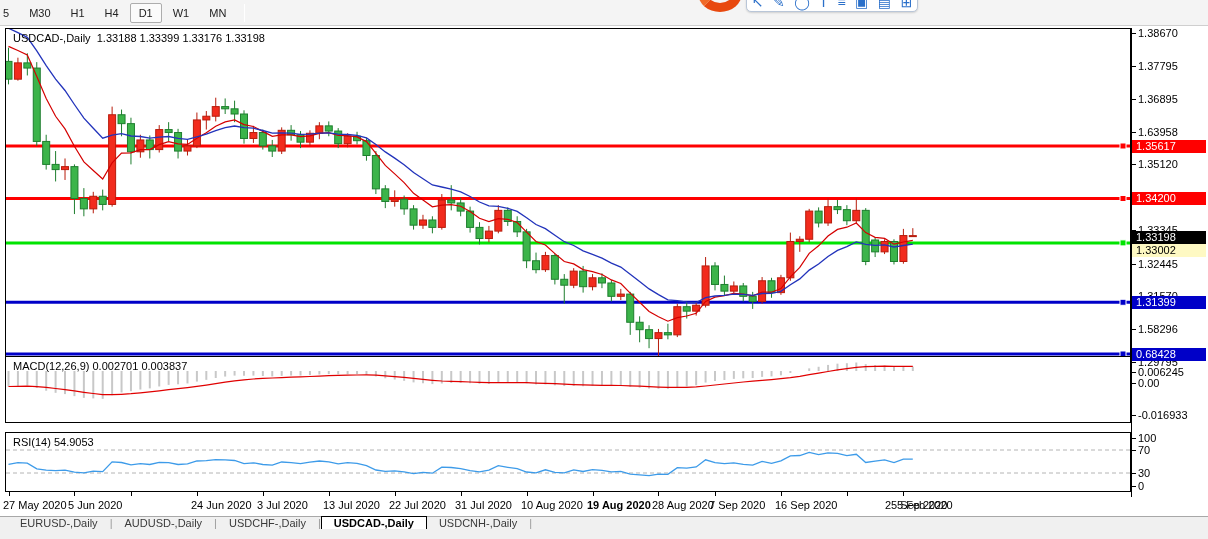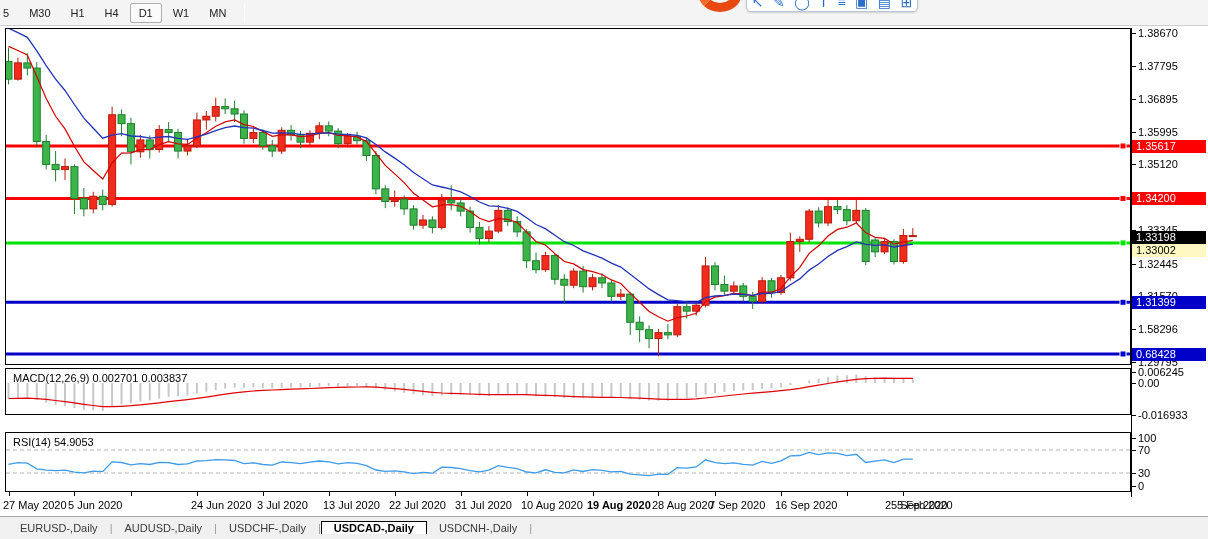--- a/index.html
+++ b/index.html
@@ -37,40 +37,40 @@
     box-shadow:0 1px 2px rgba(0,0,0,0.15);
     display:flex; align-items:flex-end; justify-content:space-around;
     overflow:hidden;
   }
   .overlay-pill span {
     color:#2a6fc9; font-size:14px; line-height:30px; height:24px; overflow:hidden;
   }
   
   .panel { position:absolute; left:5px; width:1126px; background:#fff; border:1px solid #000; }
   #main-panel  { top:28px;  height:337px; }
-  #macd-panel  { top:368px; height:47px; }
+  #macd-panel  { top:356px; height:67px; }
   #rsi-panel   { top:432px; height:60px; }
   .panel svg { position:absolute; left:0; top:0; }
   .panel-label { position:absolute; left:7px; top:3px; color:#000; white-space:pre; z-index:5; }
   
   .vaxis { position:absolute; left:1131px; top:28px; width:1px; height:469px; background:#000; }
   .tick-label { position:absolute; left:1138px; width:68px; color:#000; line-height:11px; }
   .tick-dash  { position:absolute; left:1131px; width:5px; height:1px; background:#000; }
   .price-badge {
     position:absolute; left:1132px; width:74px; height:13px; line-height:13px;
     padding-left:4px; font-size:11px; z-index:10;
   }
   
   .date-tick  { position:absolute; width:1px; height:4px; background:#000; top:492px; }
   .date-label { position:absolute; top:499px; color:#000; white-space:nowrap; }
   
   .tab-bar {
     position:absolute; left:0; top:516px; width:1208px; height:23px;
     background:#f0f0f0; border-top:1px solid #a8a8a8;
-    display:flex; align-items:center; padding-left:8px;
+    display:flex; align-items:flex-start; padding-left:8px;
   }
   .tab {
     display:flex; align-items:center; padding:0 12px; color:#3a3a3a; cursor:default;
   }
   .tab.active {
     background:#ffffff; border:1px solid #000; border-bottom:none;
     font-weight:bold; color:#000; margin-top:-1px;
   }
   .tab-sep { display:flex; align-items:center; color:#999; }
 </style>
@@ -98,20 +98,21 @@
       <span>◯</span>
       <span>T</span>
       <span>≡</span>
       <span>▣</span>
       <span>▤</span>
       <span>⊞</span>
     </div>
 </div>
 
 <div class="panel" id="main-panel">
+  <div class="panel-label"><span>USDCAD-,Daily</span>  <span>1.33188 1.33399 1.33176 1.33198</span></div>
   <svg id="main-svg" width="1124" height="335">
       <line x1="0" y1="116.98579199999953" x2="1124" y2="116.98579199999953" stroke="#ff0000" stroke-width="3"></line>
       <rect x="1114" y="113.98579199999953" width="6" height="6" fill="#ff0000" stroke="#fff" stroke-width="1"></rect>
       <line x1="0" y1="169.4941439999996" x2="1124" y2="169.4941439999996" stroke="#ff0000" stroke-width="3"></line>
       <rect x="1114" y="166.4941439999996" width="6" height="6" fill="#ff0000" stroke="#fff" stroke-width="1"></rect>
       <line x1="0" y1="213.88723199999998" x2="1124" y2="213.88723199999998" stroke="#00e400" stroke-width="3"></line>
       <rect x="1114" y="210.88723199999998" width="6" height="6" fill="#00e400" stroke="#fff" stroke-width="1"></rect>
       <line x1="0" y1="273.28799999999995" x2="1124" y2="273.28799999999995" stroke="#0000c8" stroke-width="3"></line>
       <rect x="1114" y="270.28799999999995" width="6" height="6" fill="#0000c8" stroke="#fff" stroke-width="1"></rect>
       <line x1="0" y1="324.9811199999996" x2="1124" y2="324.9811199999996" stroke="#0000c8" stroke-width="3"></line>
@@ -624,21 +625,21 @@
 
 <div class="vaxis"></div>
 <div id="axis-area">
     <div class="tick-dash" style="top: 33px;"></div>
     <div class="tick-label" style="top: 28px;">1.38670</div>
     <div class="tick-dash" style="top: 66px;"></div>
     <div class="tick-label" style="top: 61px;">1.37795</div>
     <div class="tick-dash" style="top: 99px;"></div>
     <div class="tick-label" style="top: 94px;">1.36895</div>
     <div class="tick-dash" style="top: 132px;"></div>
-    <div class="tick-label" style="top: 127px;">1.35995</div>
+    <div class="tick-label" style="top: 127px;">1.63958</div>
     <div class="tick-dash" style="top: 164px;"></div>
     <div class="tick-label" style="top: 159px;">1.35120</div>
     <div class="tick-dash" style="top: 230px;"></div>
     <div class="tick-label" style="top: 225px;">1.33345</div>
     <div class="tick-dash" style="top: 264px;"></div>
     <div class="tick-label" style="top: 259px;">1.32445</div>
     <div class="tick-dash" style="top: 296px;"></div>
     <div class="tick-label" style="top: 291px;">1.31570</div>
     <div class="tick-dash" style="top: 329px;"></div>
     <div class="tick-label" style="top: 324px;">1.58296</div>

